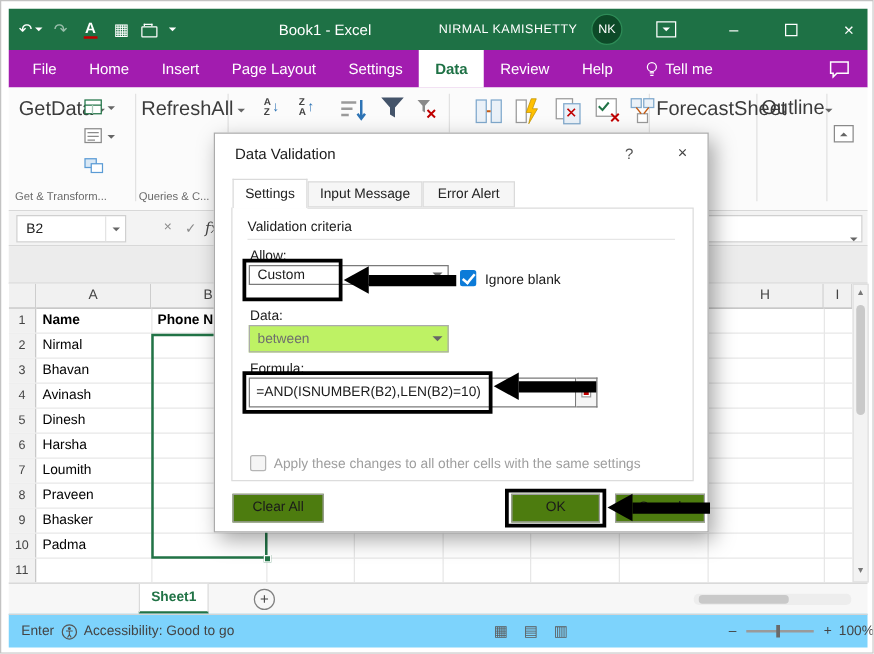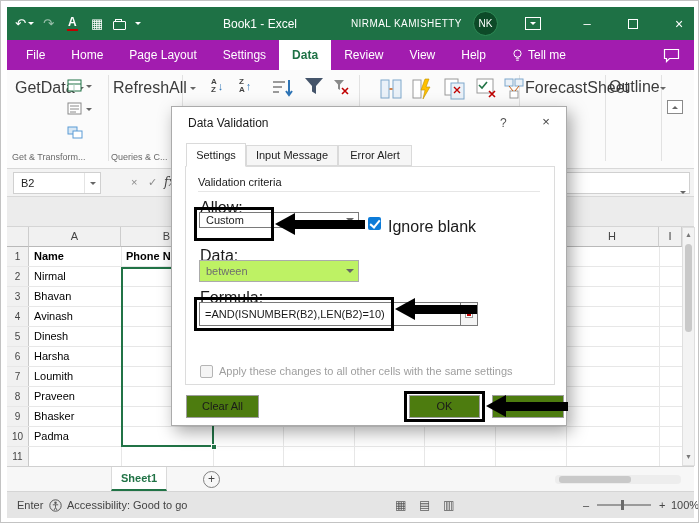--- a/index.html
+++ b/index.html
@@ -70,37 +70,37 @@
   .vthumb { left:2px; top:16px; width:7px; height:88px; background:#C9C9C9; border-radius:4px; }
 
   
   .stabs { left:6px; top:465px; width:687px; height:25px; background:#F7F7F7; border-top:1px solid #D0D0D0; }
   .sheettab { left:104px; top:0; width:56px; height:24px; background:#fff; border-left:1px solid #DADADA; border-right:1px solid #DADADA; border-bottom:2px solid #217346; color:#217346; font-weight:bold; font-size:11px; text-align:center; line-height:22px; }
   .addsheet { left:196px; top:4px; width:17px; height:17px; border:1px solid #808080; border-radius:50%; font-size:12px; color:#444; text-align:center; line-height:15px; }
   .hscroll { left:548px; top:8px; width:126px; height:9px; background:#EDEDED; border-radius:4px; }
   .hthumb { left:4px; top:1px; width:72px; height:7px; background:#C9C9C9; border-radius:3px; }
 
   
-  .sbar { left:6px; top:490px; width:687px; height:27px; background:#e5e5e5; border-top:1px solid #D5D5D5; font-size:11px; color:#444; }
+  .sbar { left:6px; top:490px; width:687px; height:27px; background:#7dd3fc; border-top:1px solid #D5D5D5; font-size:11px; color:#444; }
   .sb { top:0; height:26px; display:flex; align-items:center; }
   .viewic { font-size:12px; color:#5A5A5A; }
   .ztrack { width:54px; height:2px; background:#9A9A9A; position:relative; }
   .zthumb { position:absolute; left:24px; top:-4px; width:3px; height:10px; background:#6A6A6A; }
 
   
   .dlg { left:170px; top:105px; width:396px; height:320px; background:#fff; border:1px solid #ABABAB; box-shadow:4px 6px 16px rgba(0,0,0,.35); z-index:20; }
   .dtitle { left:16px; top:9px; font-size:12px; color:#1A1A1A; }
   .dhelp { left:328px; top:9px; font-size:12px; color:#555; }
   .dclose { left:362px; top:6px; width:24px; height:18px; font-size:13px; color:#444; text-align:center; line-height:17px; }
   .dtab { top:38px; height:21px; background:#F6F6F6; border:1px solid #DADADA; font-size:11px; color:#222; text-align:center; line-height:19px; }
   .dtab.sel { top:36px; height:24px; background:#fff; border-bottom:1px solid #fff; z-index:2; line-height:22px; }
   .dframe { left:13px; top:59px; width:370px; height:219px; border:1px solid #DCDCDC; background:#fff; }
   .dsect { left:26px; top:69px; font-size:11px; color:#1A1A1A; }
   .dsline { left:26px; top:84px; width:342px; height:1px; background:#E6E6E6; }
-  .dlab { font-size:16px; color:#1A1A1A; }
+  .dlab { font-size:11px; color:#1A1A1A; }
   .combo { background:#fff; border:1px solid #7A7A7A; font-size:11px; color:#1A1A1A; display:flex; align-items:center; padding-left:6px; }
   .combo .dd { margin-left:auto; width:17px; height:100%; display:flex; align-items:center; justify-content:center; }
   .combo.dis { background:#bef264; color:#6E6E6E; border-color:#ABABAB; }
   .chk { width:13px; height:13px; border-radius:2px; display:inline-block; }
   .chk.on { background:#0C7BD8; position:relative; }
   .chk.on::after { content:""; position:absolute; left:4px; top:1px; width:4px; height:8px; border:solid #fff; border-width:0 2px 2px 0; transform:rotate(40deg); }
   .chk.off { background:#F5F5F5; border:1px solid #B5B5B5; }
   .dinput { background:#fff; border:1px solid #7A7A7A; font-size:11px; color:#1A1A1A; display:flex; align-items:center; padding-left:5px; white-space:nowrap; overflow:hidden; }
   .collapsebtn { width:17px; height:24px; border:1px solid #7A7A7A; border-left:none; background:#F5F5F5; display:flex; align-items:center; justify-content:center; }
   .rangeglyph { width:8px; height:8px; border:1px solid #9A9A9A; background:#fff; position:relative; }
@@ -156,25 +156,25 @@
       <span class="winbox"></span>
     </div>
     <div class="a tb" style="left:652px;width:40px;justify-content:center">
       <span class="gly" style="font-size:14px">×</span>
     </div>
   </div>
 
   <div class="a tabsrow">
     <div class="rtab">File</div>
     <div class="rtab">Home</div>
+    <div class="rtab">Insert</div>
     <div class="rtab">Page Layout</div>
     <div class="rtab">Settings</div>
     <div class="rtab sel">Data</div>
     <div class="rtab">Review</div>
-    <div class="rtab">View</div>
     <div class="rtab">Help</div>
     <div class="tellme">
       <svg width="11" height="13" viewBox="0 0 11 13">
           <circle cx="5.5" cy="4.6" r="3.6" fill="none" stroke="#fff"></circle>
           <path d="M3.8 9.2h3.4M4.2 11.2h2.6" stroke="#fff" fill="none"></path>
         </svg>
       <span>Tell me</span>
     </div>
     <div class="a" style="right:14px;top:8px">
       <svg width="17" height="15" viewBox="0 0 17 15">

